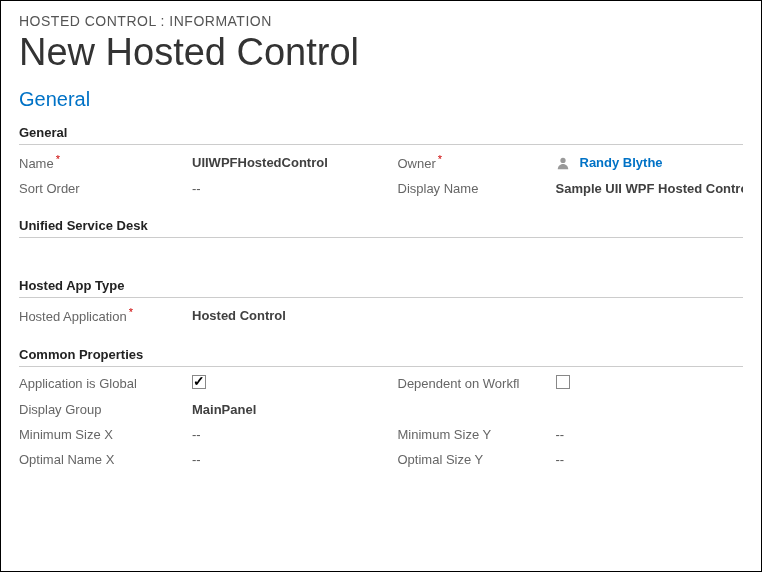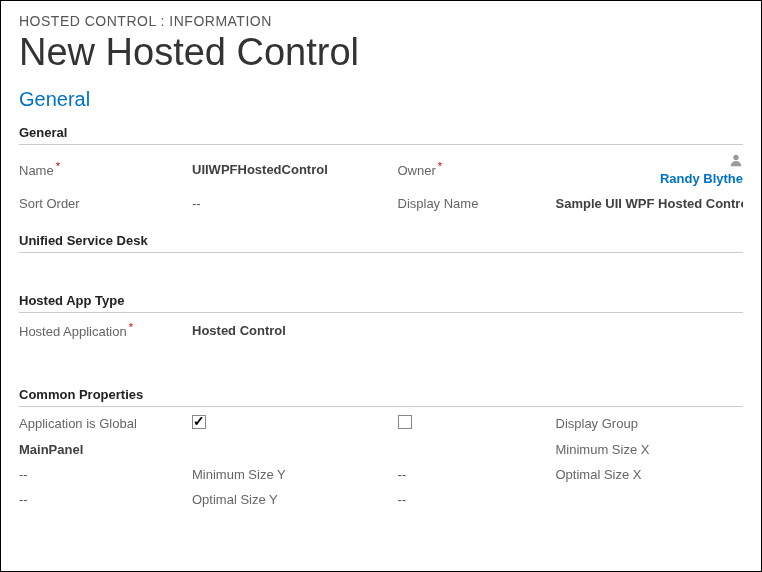--- a/index.html
+++ b/index.html
@@ -81,22 +81,21 @@
     }
     .owner-link {
       color: #0072c6;
       font-weight: bold;
       text-decoration: none;
       cursor: pointer;
     }
     .owner-cell {
       display: flex;
       align-items: flex-end;
-      gap: 4px;
-      flex-direction: column;
+      gap: 10px;
     }
     .user-icon svg {
       width: 14px;
       height: 14px;
       display: block;
     }
     .checkbox {
       display: inline-block;
       width: 14px;
       height: 14px;
@@ -155,39 +154,40 @@
 <div class="section" style="margin-top:40px;">
   <div class="section-header">Hosted App Type</div>
   <div class="form-grid-single">
     <div class="field-label">
       <span>Hosted Application</span><span class="required">*</span>
     </div>
     <div class="field-value">Hosted Control</div>
   </div>
 </div>
 
-<div class="section" style="margin-top:48px; margin-bottom:0;">
+<div class="section" style="margin-top:22px; margin-bottom:0;">
   <div class="section-header">Common Properties</div>
   <div class="form-grid">
     <div class="field-label">Application is Global</div>
     <div>
       <span class="checkbox checked"></span>
     </div>
+    <div class="field-label">Dependent on Workfl</div>
     <div>
       <span class="checkbox"></span>
     </div>
 
     <div class="field-label">Display Group</div>
     <div class="field-value">MainPanel</div>
     <div></div>
       <div></div>
 
     <div class="field-label">Minimum Size X</div>
     <div class="field-value field-value-light">--</div>
     <div class="field-label">Minimum Size Y</div>
     <div class="field-value field-value-light">--</div>
 
-    <div class="field-label">Optimal Size X</div>
+    <div class="field-label">Optimal Name X</div>
     <div class="field-value field-value-light">--</div>
     <div class="field-label">Optimal Size Y</div>
     <div class="field-value field-value-light">--</div>
   </div>
 </div>
 
 </body></html>

